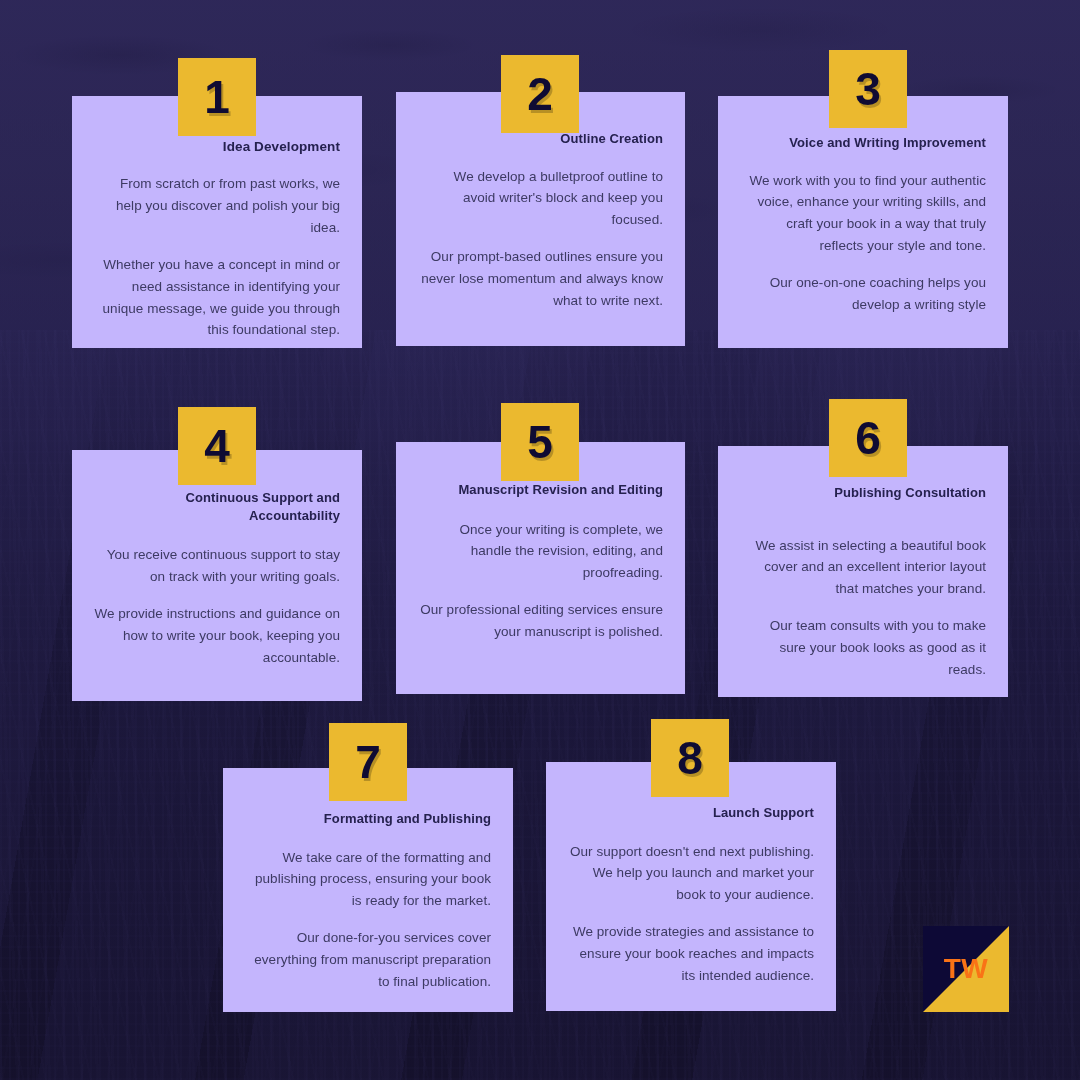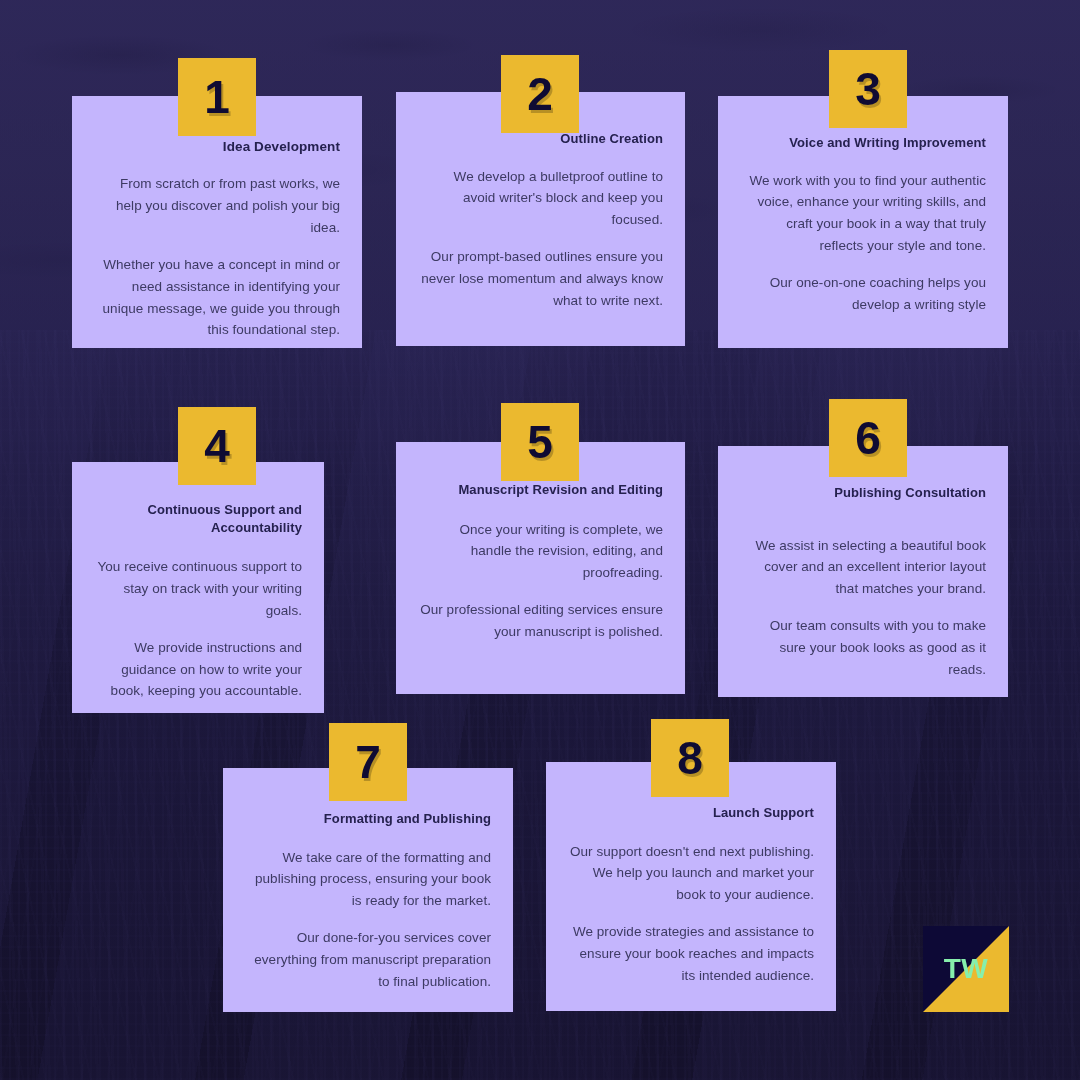--- a/index.html
+++ b/index.html
@@ -135,21 +135,21 @@
     line-height: 1.62;
     letter-spacing: .05px;
   }
   .card-body p + p { margin-top: 15px; }
 
   
   #card-1 { left: 72px;  top: 96px;  width: 290px; height: 252px; }
   #card-2 { left: 396px; top: 92px;  width: 289px; height: 254px; }
   #card-3 { left: 718px; top: 96px;  width: 290px; height: 252px; }
 
-  #card-4 { left: 72px;  top: 462px; width: 252px; height: 251px; }
+  #card-4 { left: 72px;  top: 450px; width: 290px; height: 251px; }
   #card-5 { left: 396px; top: 442px; width: 289px; height: 252px; }
   #card-6 { left: 718px; top: 446px; width: 290px; height: 251px; }
 
   #card-7 { left: 223px; top: 768px; width: 290px; height: 244px; }
   #card-8 { left: 546px; top: 762px; width: 290px; height: 249px; }
 
   #badge-1 { left: 178px; top: 58px; }
   #badge-2 { left: 501px; top: 55px; }
   #badge-3 { left: 829px; top: 50px; }
   #badge-4 { left: 178px; top: 407px; }
@@ -187,21 +187,21 @@
     top: 926px;
     width: 86px;
     height: 86px;
     z-index: 7;
   }
   #logo svg { display: block; width: 86px; height: 86px; }
   #logo-text {
     position: absolute;
     left: 0; top: 0; width: 86px; height: 86px;
     display: flex; align-items: center; justify-content: center;
-    color: #86efac;
+    color: #f97316;
     font-size: 28px;
     font-weight: 700;
     letter-spacing: .5px;
   }
 </style>
 </head>
 <body>
 
 <div id="bg-layer"></div>
 <div id="bg-clouds"></div>

